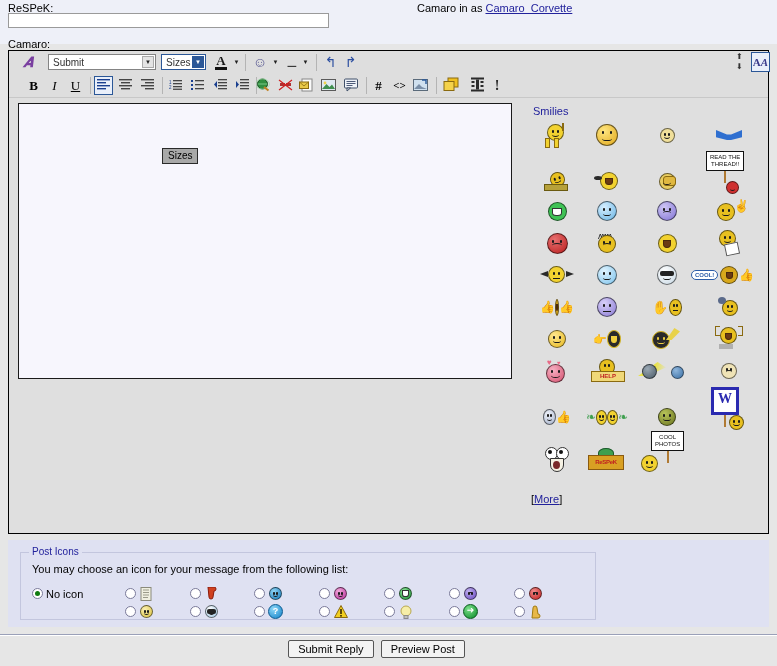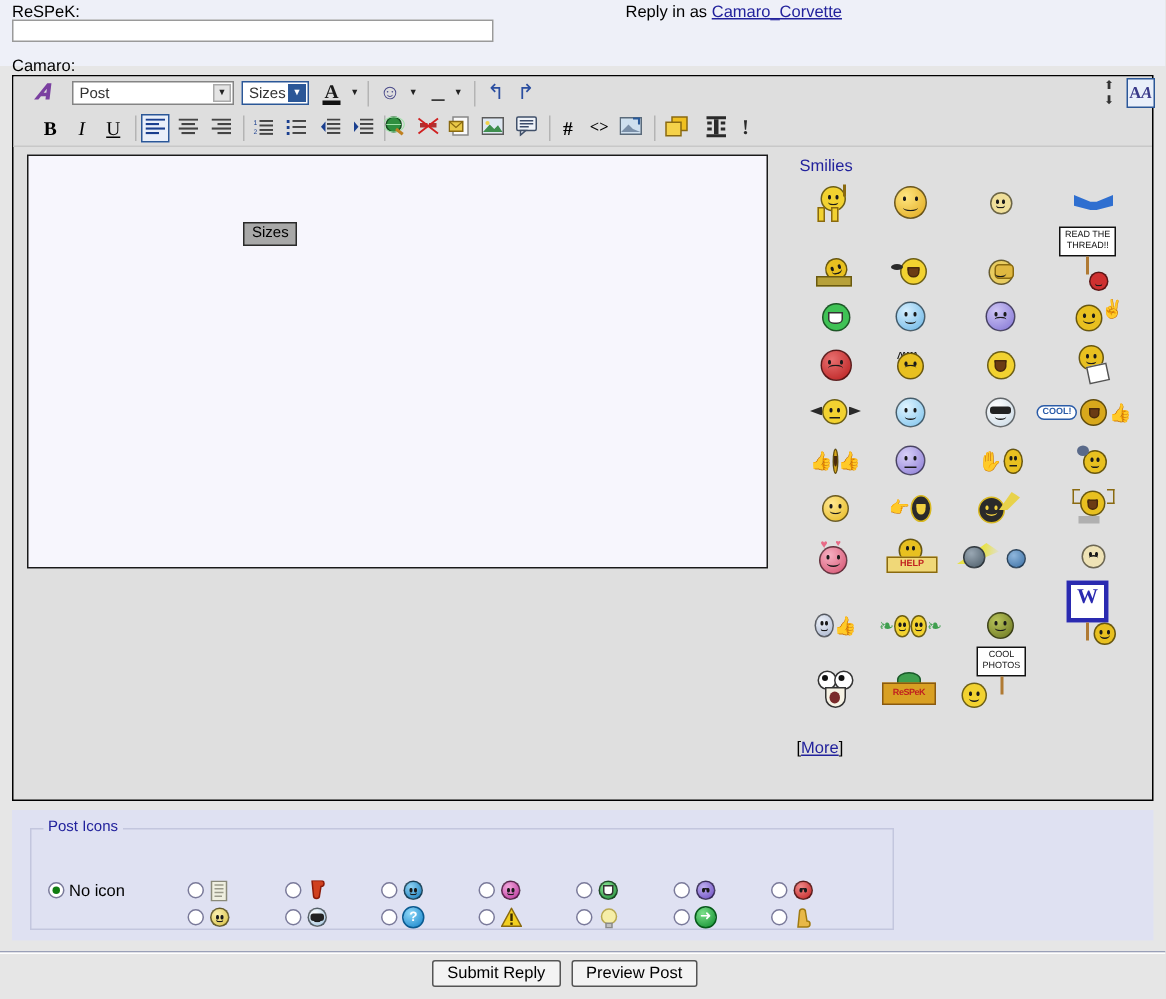--- a/index.html
+++ b/index.html
@@ -493,37 +493,37 @@
 <body>
 
 <div class="page">
 
   <div class="top-strip"></div>
 
   <div class="title-label">ReSPeK:</div>
   <input class="title-input" type="text" value="" style="">
 
   <div class="logged-in">
-    <span>Reply in as </span><a href="#">Camaro_Corvette</a>
+    <span>Camaro in as </span><a href="#">Camaro_Corvette</a>
   </div>
 
   <div class="message-label">Camaro:</div>
 
   <div class="editor-frame">
 
     <div class="toolbar">
 
       <div class="tb-row r1">
 
         <div class="tb-item" style="left:8px;width:22px;">
           <span class="ic ic-a" style="text-align:center;line-height:16px;">𝑨</span>
         </div>
 
         <div class="combo" style="left:39px;width:108px;">
-          <span>Post</span>
+          <span>Submit</span>
           <span class="cb-arrow">▼</span>
         </div>
 
         <div class="combo sel" style="left:152px;width:45px;">
           <span>Sizes</span>
           <span class="cb-arrow">▼</span>
         </div>
 
         <div class="tb-item" style="left:203px;width:18px;">
           <span class="ic-fontcolor">A</span>
@@ -1170,20 +1170,21 @@
         [<a href="#">More</a>]
       </div>
     </div>
 
     <div class="tooltip">Sizes</div>
   </div>
 
   <div class="posticons">
     <div class="pi-fieldset">
       <div class="pi-legend">Post Icons</div>
+      <div class="pi-help">You may choose an icon for your message from the following list:</div>
 
       <div class="pi-row" style="left:11px;top:32px;width:550px;">
         <div class="pi-item" style="left:0px;">
           <span class="radio checked"></span>
           <span class="no-icon-label">No icon</span>
         </div>
 
         <div class="pi-item" style="left:93px;">
           <span class="radio"></span>
           <span class="pi-glyph">

